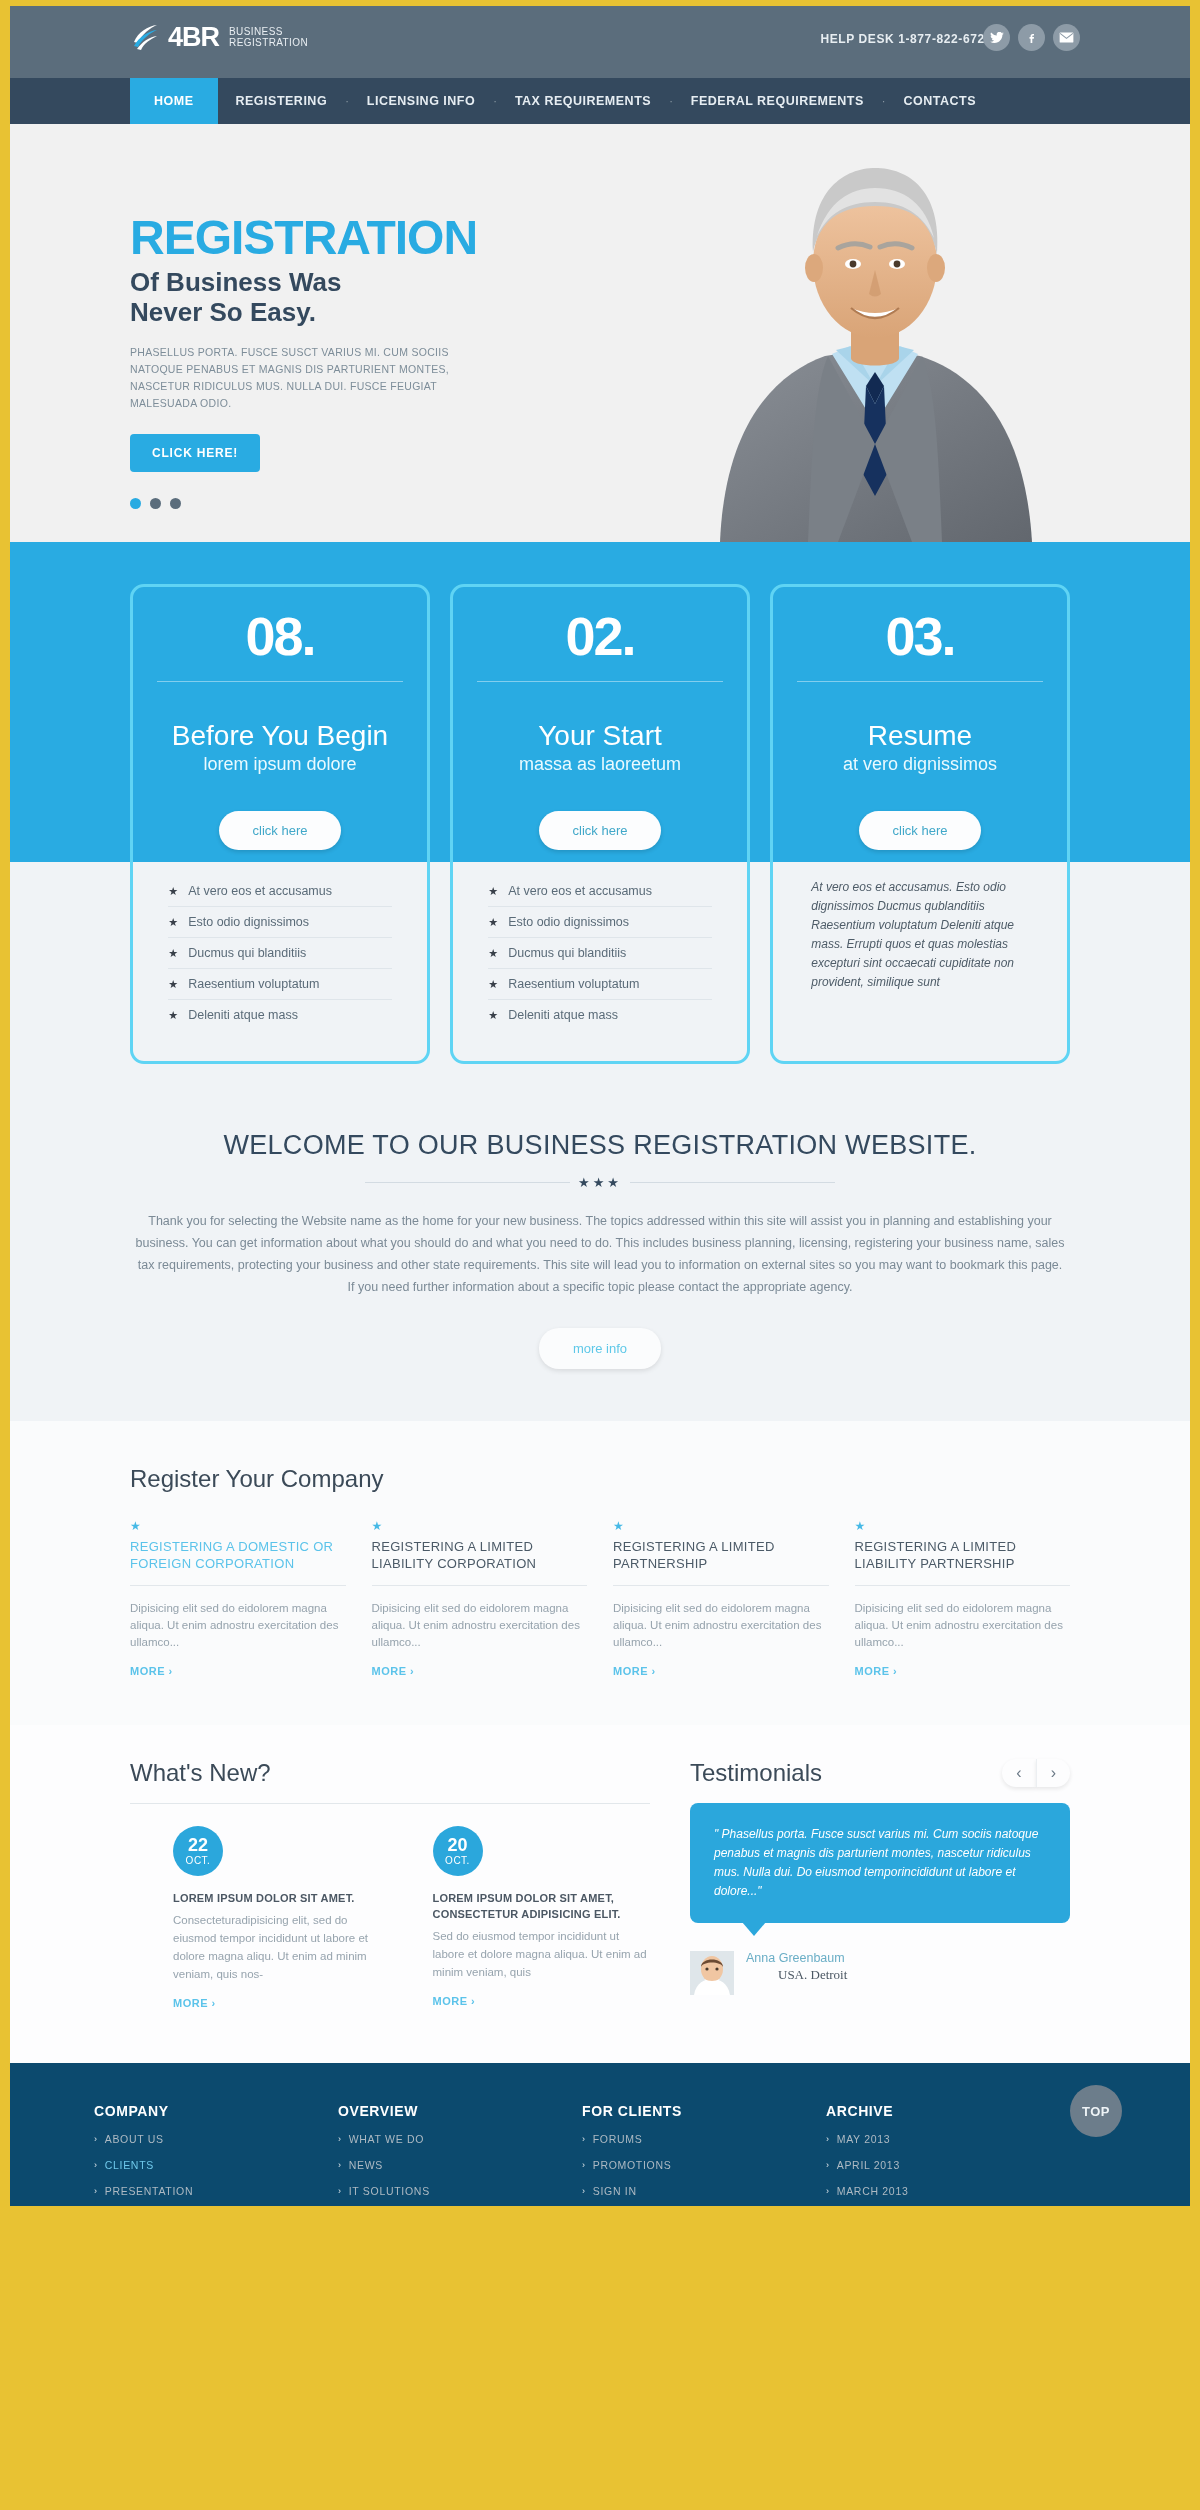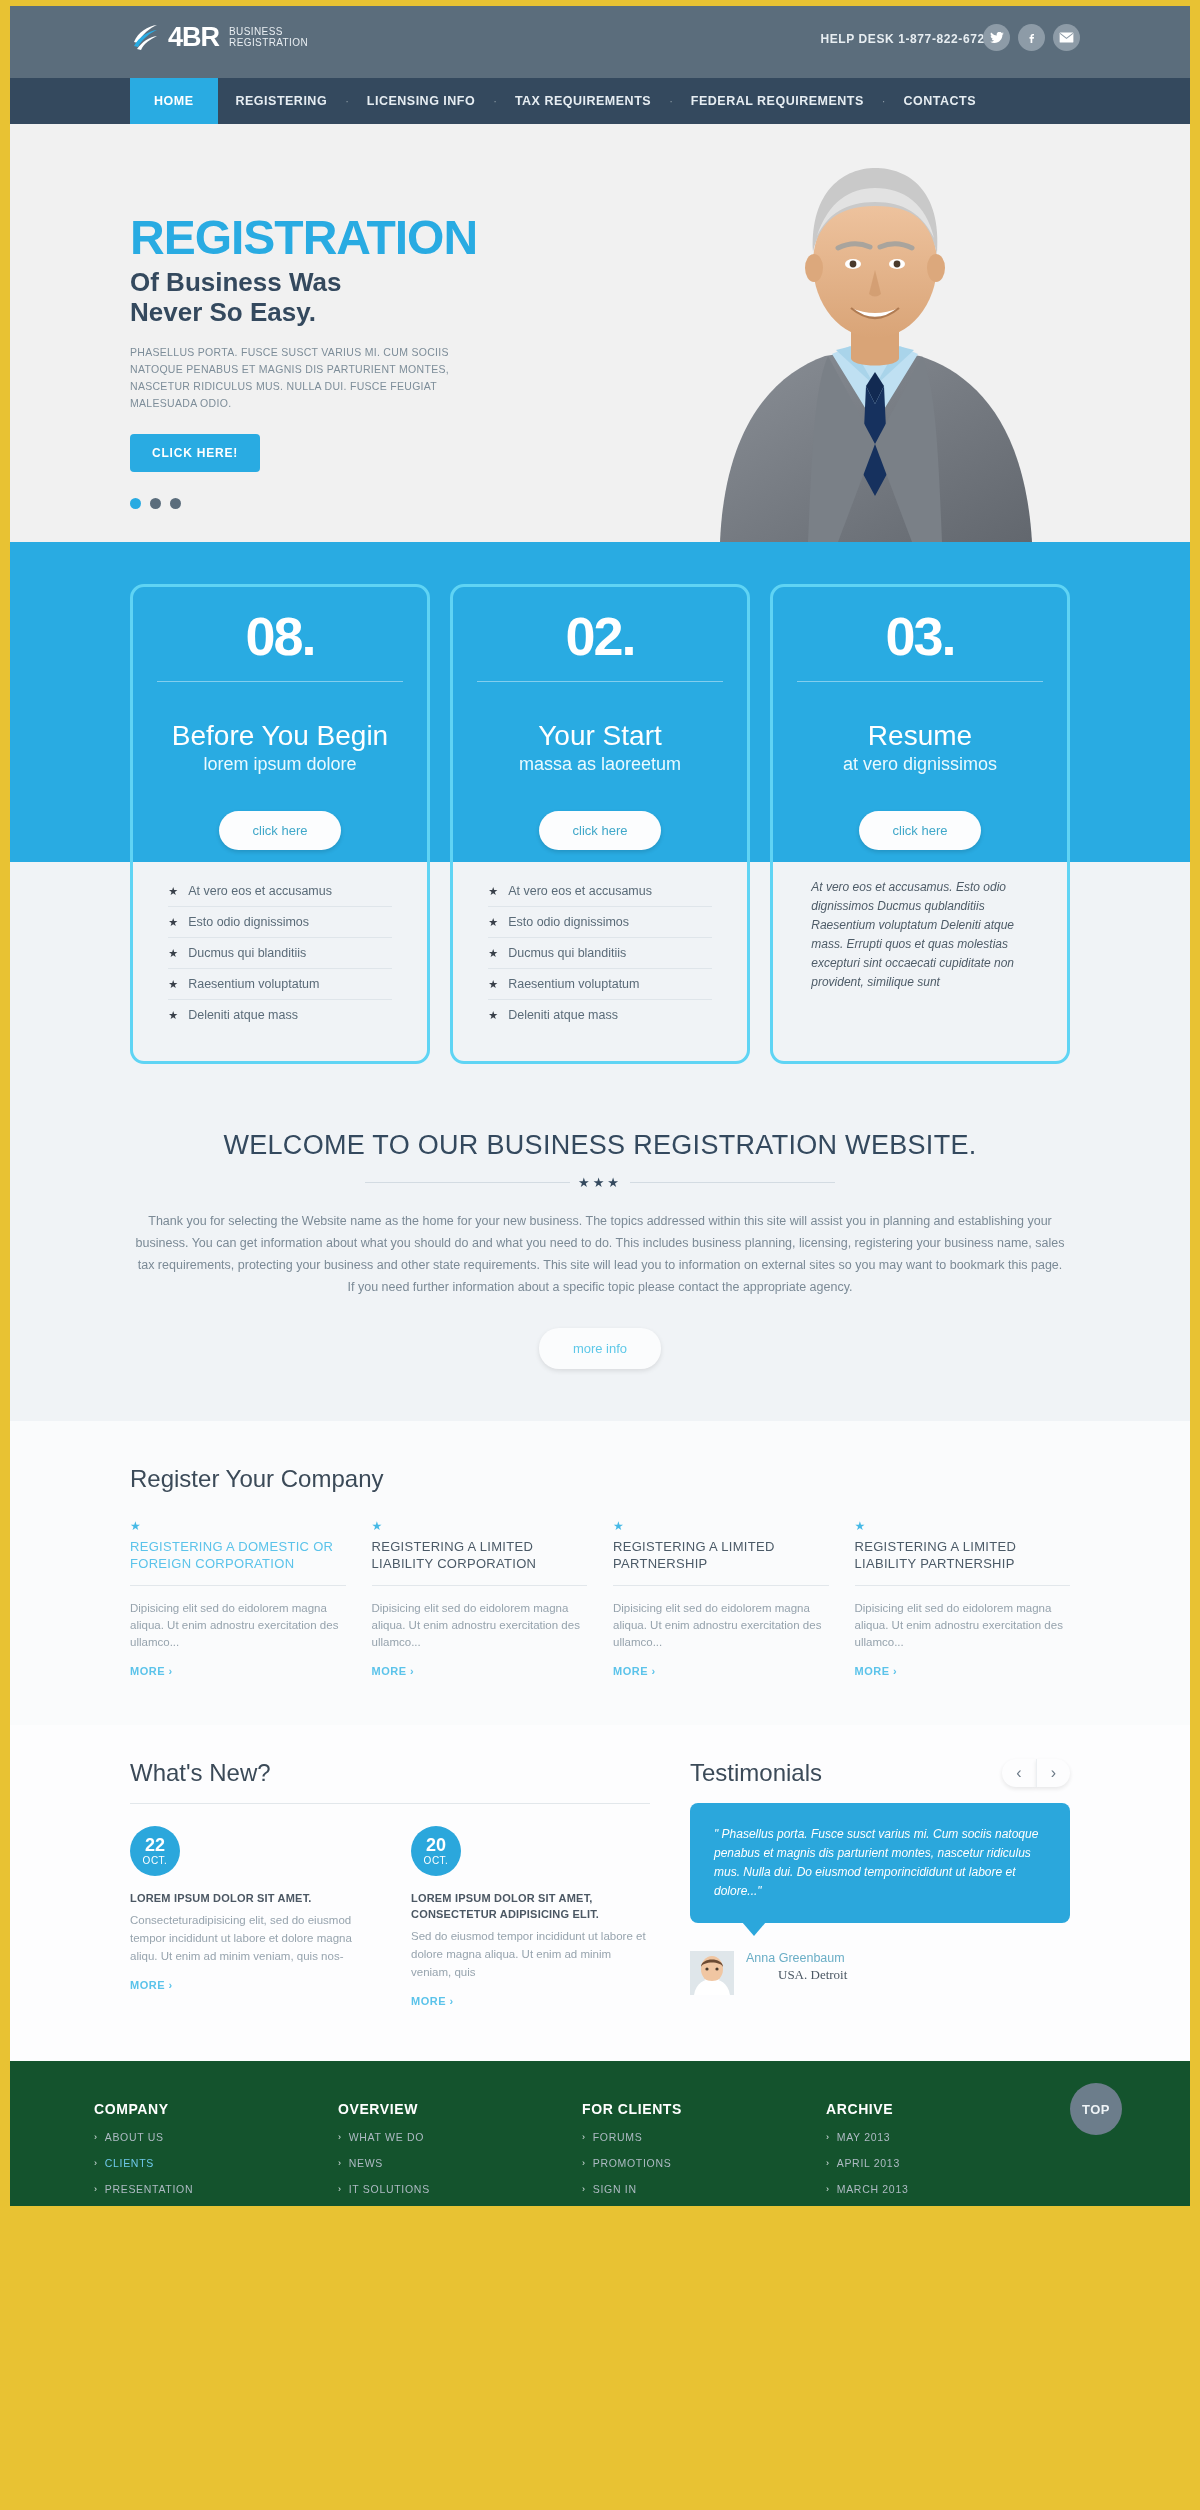--- a/index.html
+++ b/index.html
@@ -305,21 +305,21 @@
     font-weight: bold;
     letter-spacing: .5px;
     font-family: "Liberation Sans Narrow", "Liberation Sans", sans-serif;
     text-decoration: none;
   }
 
   
   .lower { background: #fdfdfe; padding: 34px 120px 52px 120px; display: flex; gap: 40px; }
   .news-col { width: 520px; }
   .news-rule { height: 1px; background: #e2e7eb; margin-top: 16px; }
-  .news-grid { display: flex; gap: 42px; margin-top: 22px; }
+  .news-grid { display: flex; gap: 42px; margin-top: 22px; margin-left: 43px; }
   .news-item { flex: 1; }
   .datebadge {
     width: 50px; height: 50px; border-radius: 50%;
     background: #2ba7dc; color: #fff;
     display: flex; flex-direction: column;
     align-items: center; justify-content: center;
     line-height: 1;
     font-family: "Liberation Sans Narrow", "Liberation Sans", sans-serif;
   }
   .dnum { font-size: 18px; font-weight: bold; }
@@ -368,21 +368,21 @@
     border-left: 12px solid transparent;
     border-right: 12px solid transparent;
     border-top: 14px solid #2ba7dc;
   }
   .author { margin-top: 28px; display: flex; gap: 12px; align-items: flex-start; }
   .avatar { width: 44px; height: 44px; background: #cfd8de; overflow: hidden; }
   .aname { color: #6aaec6; font-size: 12.5px; font-family: "Liberation Sans", sans-serif; }
   .aloc { color: #4b5763; font-size: 13px; margin-top: 2px; font-family: Liberation Serif, serif; margin-left: 32px; }
 
   
-  .footer { background: #14532d; padding: 40px 120px 0 84px; position: relative; min-height: 200px; }
+  .footer { background: #0c4a6e; padding: 40px 120px 0 84px; position: relative; min-height: 200px; }
   .fgrid { display: flex; }
   .fcol { width: 25%; }
   .fh {
     color: #fff; font-size: 14px; letter-spacing: .6px;
     font-family: "Liberation Sans Narrow", "Liberation Sans", sans-serif;
     font-weight: bold;
   }
   .flink {
     display: flex; align-items: center; gap: 7px;
     margin-top: 14px;

